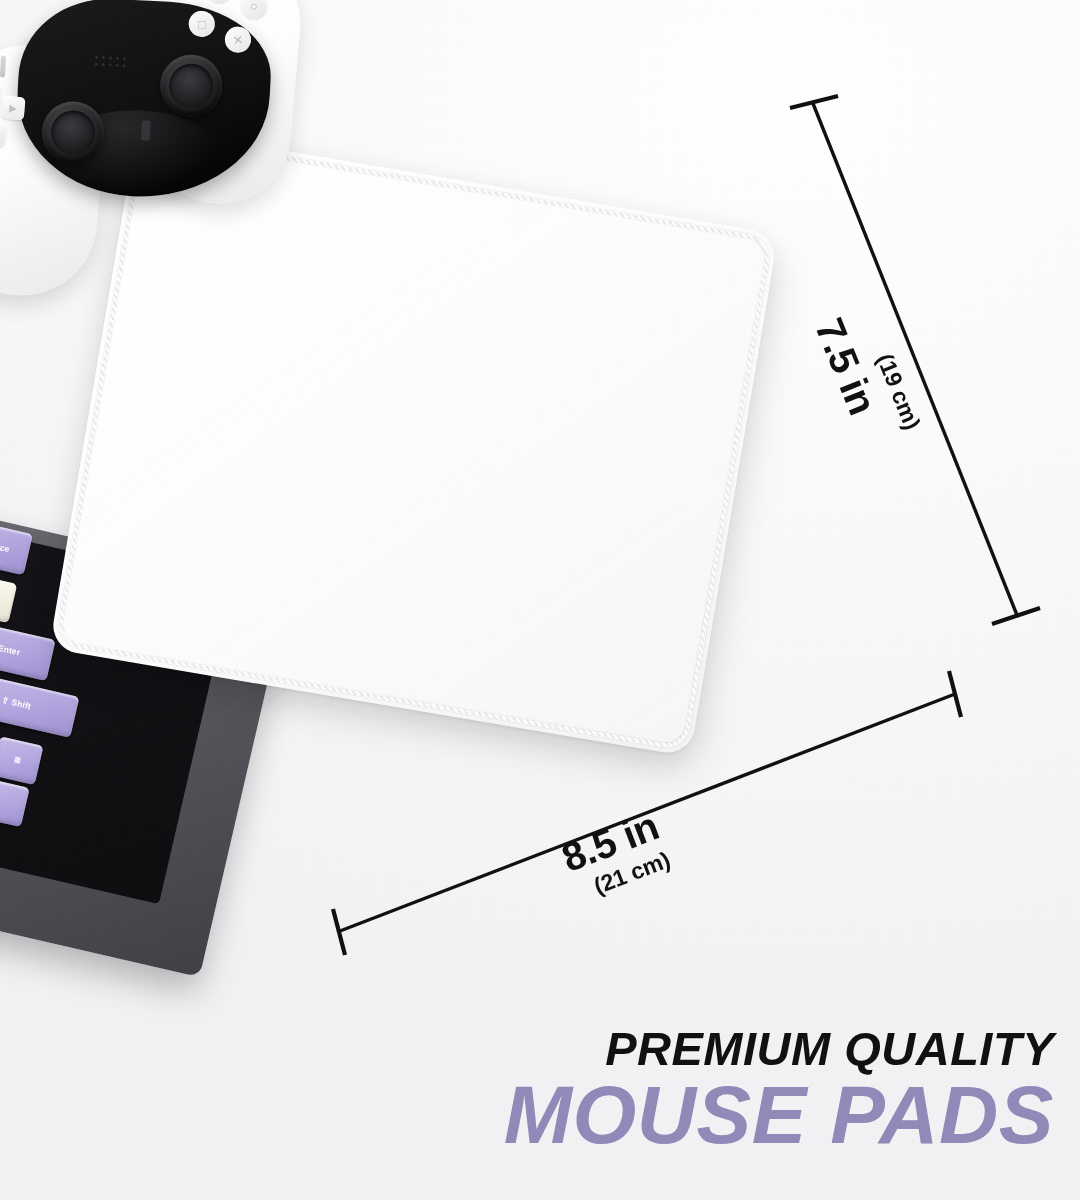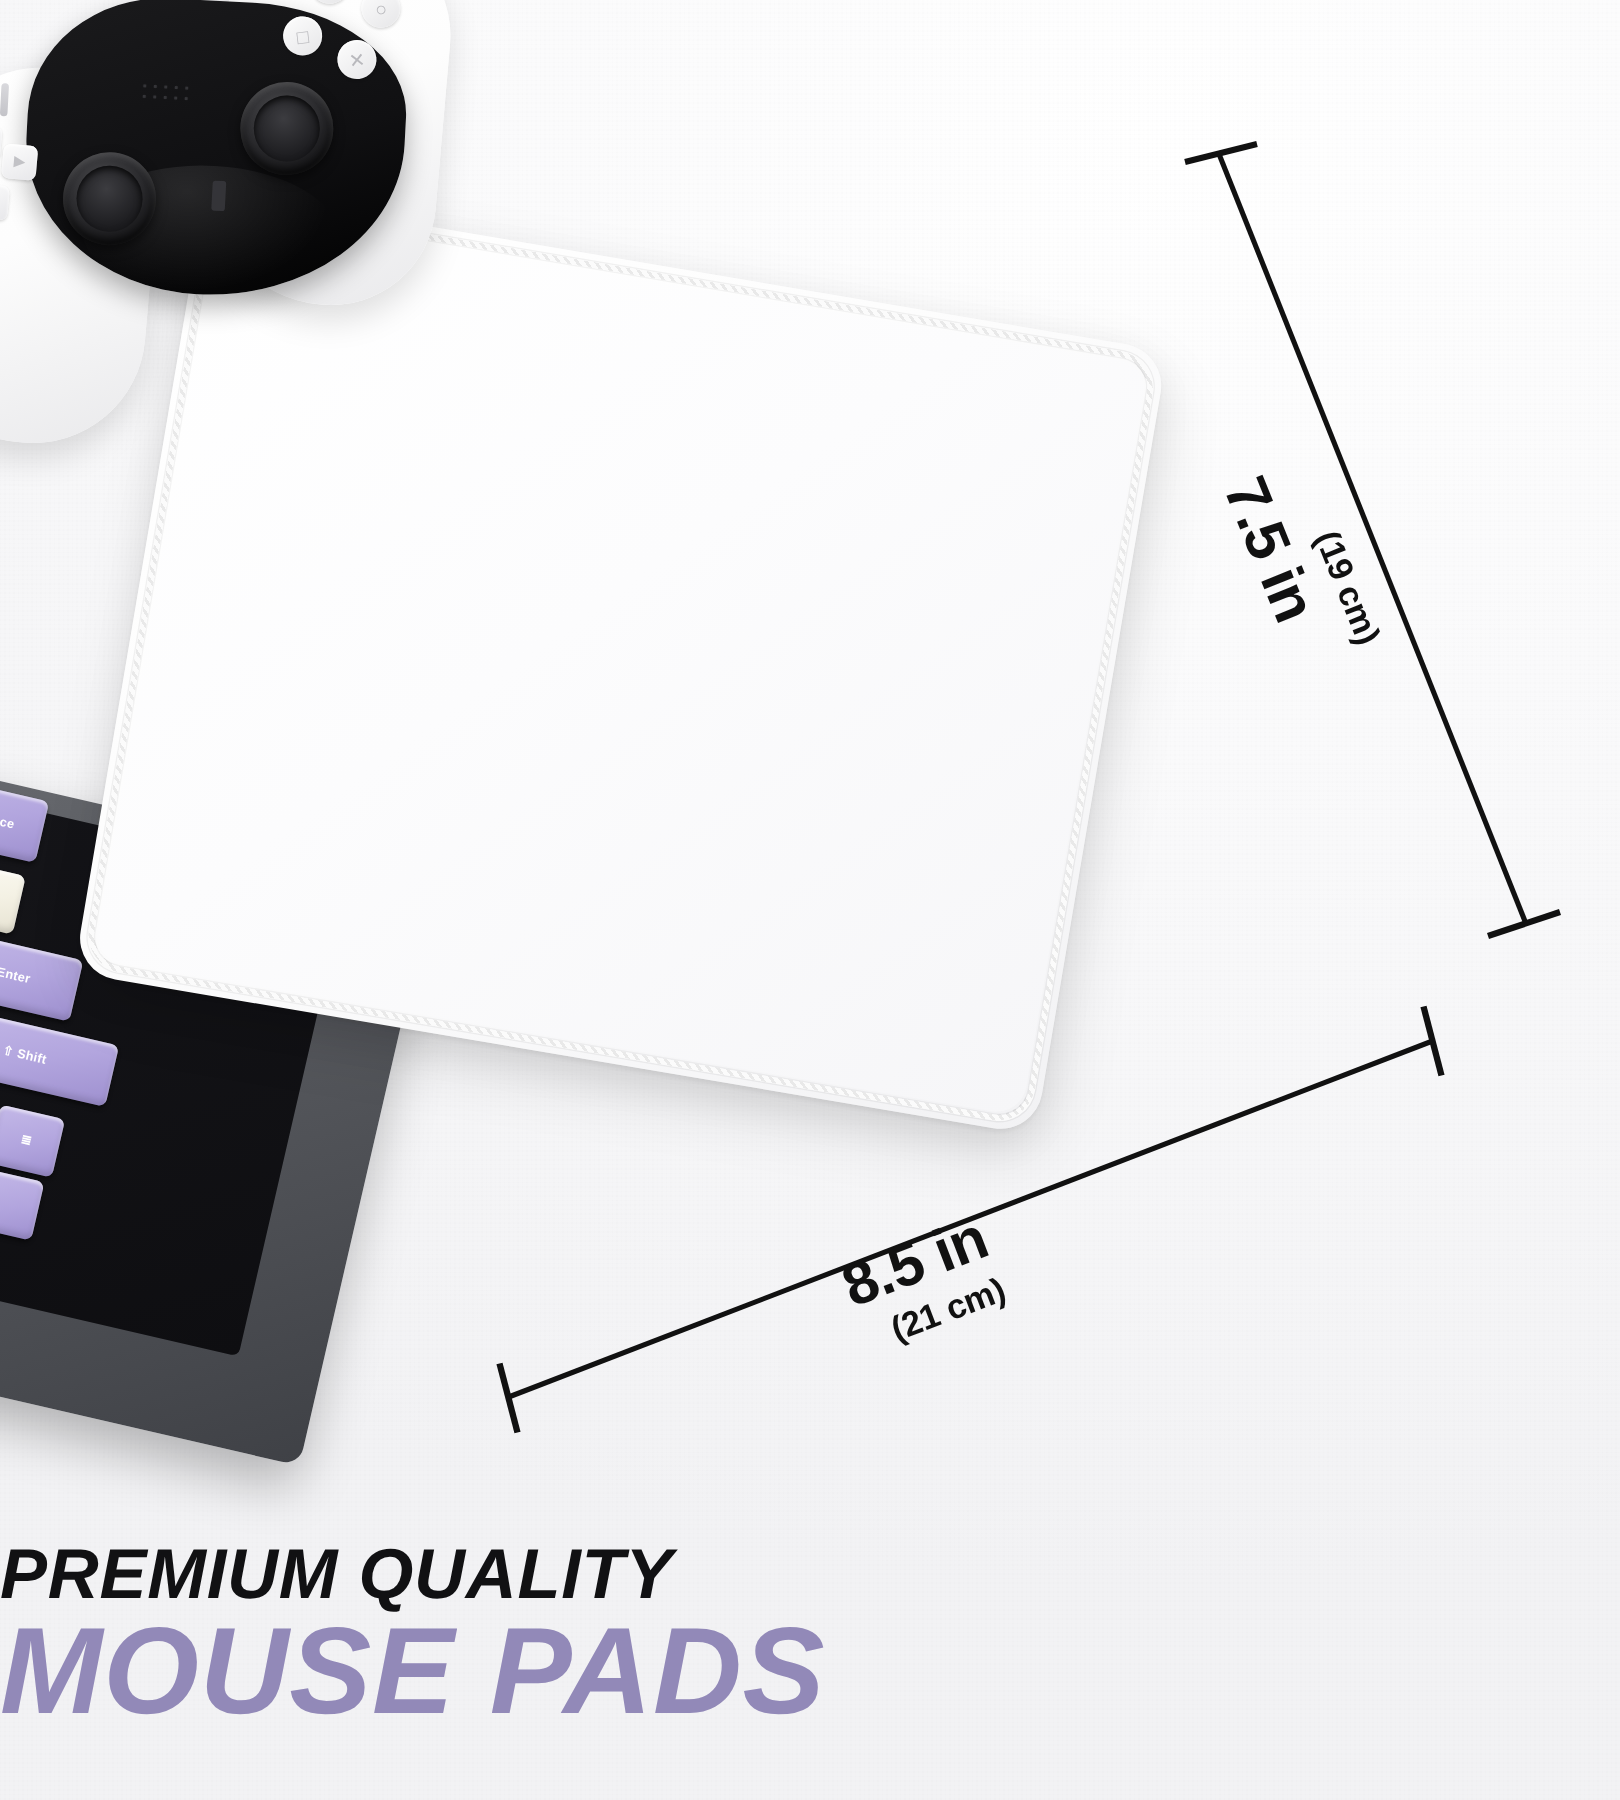--- a/index.html
+++ b/index.html
@@ -210,21 +210,21 @@
   .dim-text{
     position:absolute; color:#111; font-weight:700;
     white-space:nowrap; text-align:center;
   }
   .dim-main{ font-size:40px; letter-spacing:-.5px; }
   .dim-sub { font-size:23px; font-weight:600; letter-spacing:-.2px; }
 
   
   #headline{
     position:absolute; left:0; right:26px; bottom:44px;
-    text-align:left;
+    text-align:right;
   }
   #headline-top{
     font-size:47px; font-weight:800; font-style:italic;
     letter-spacing:.5px; color:#111113; line-height:1;
     margin-bottom:2px;
   }
   #headline-bottom{
     font-size:82px; font-weight:800; font-style:italic;
     letter-spacing:.5px; color:#9289b8; line-height:1;
   }

